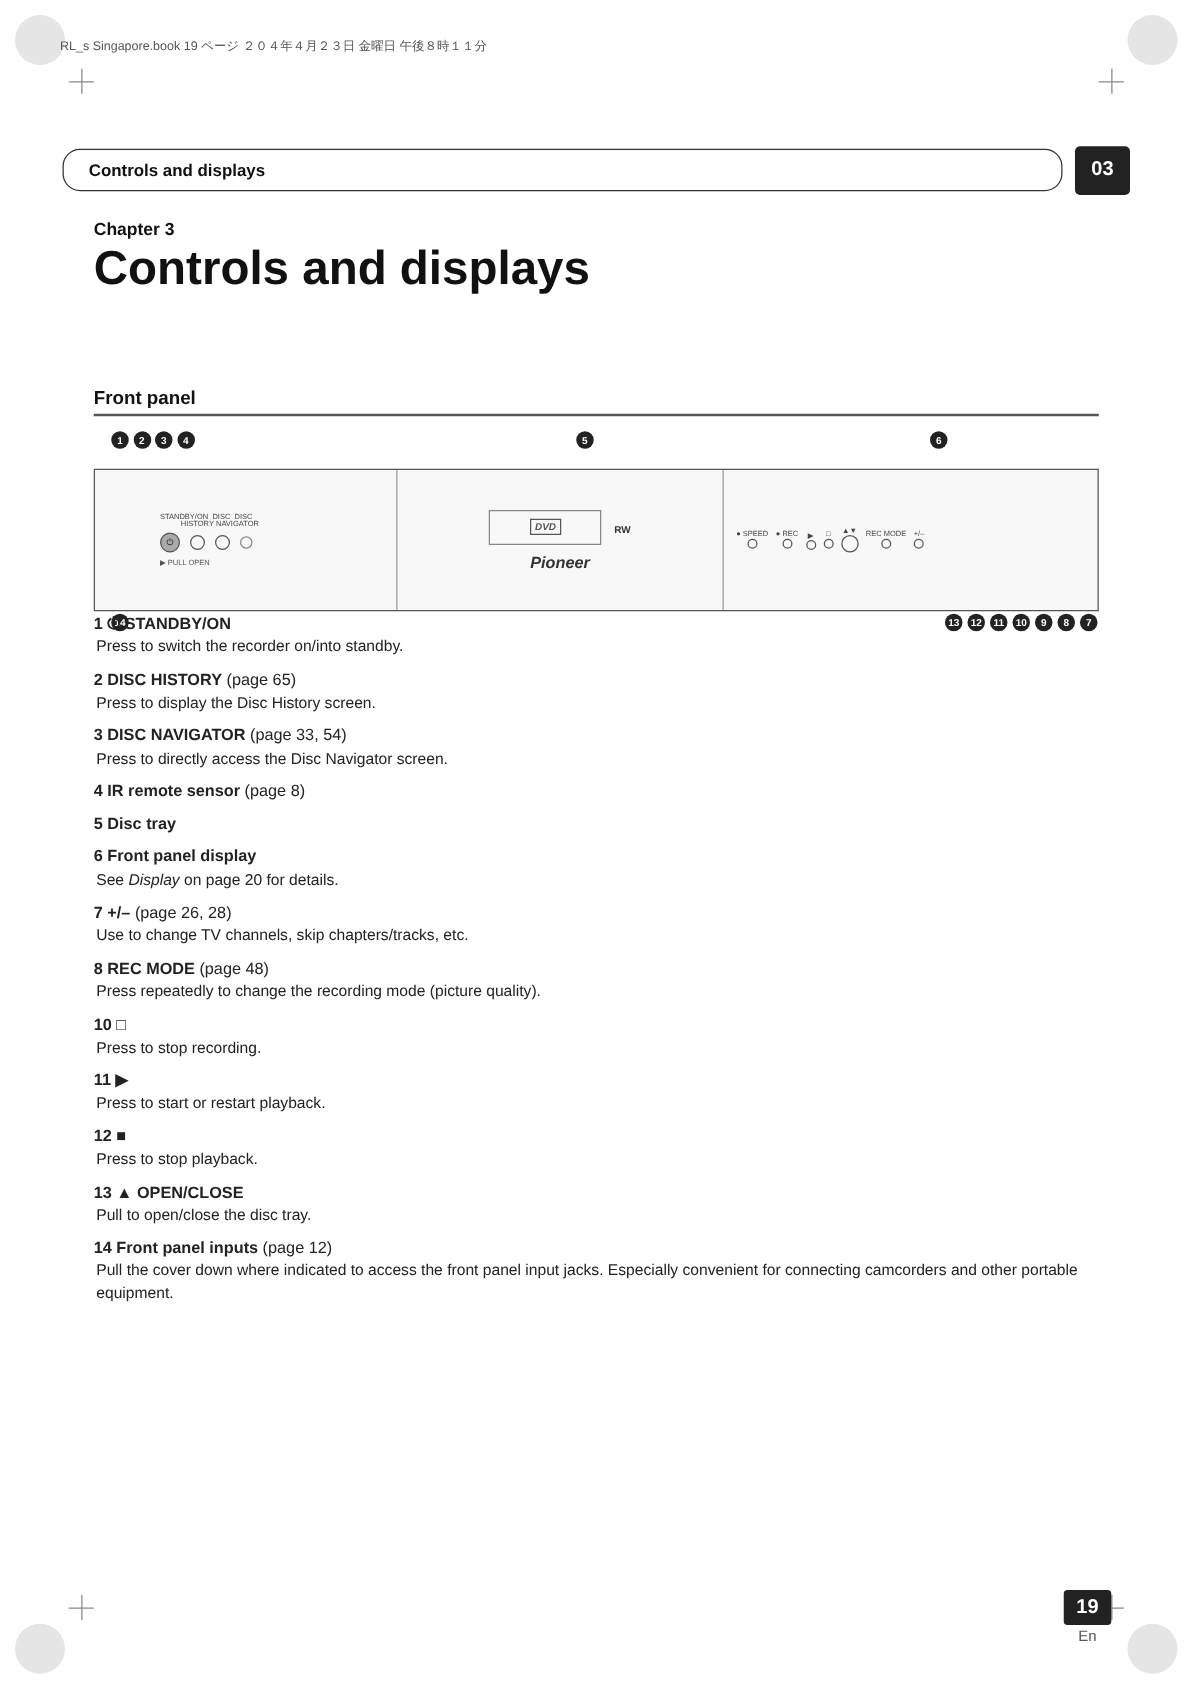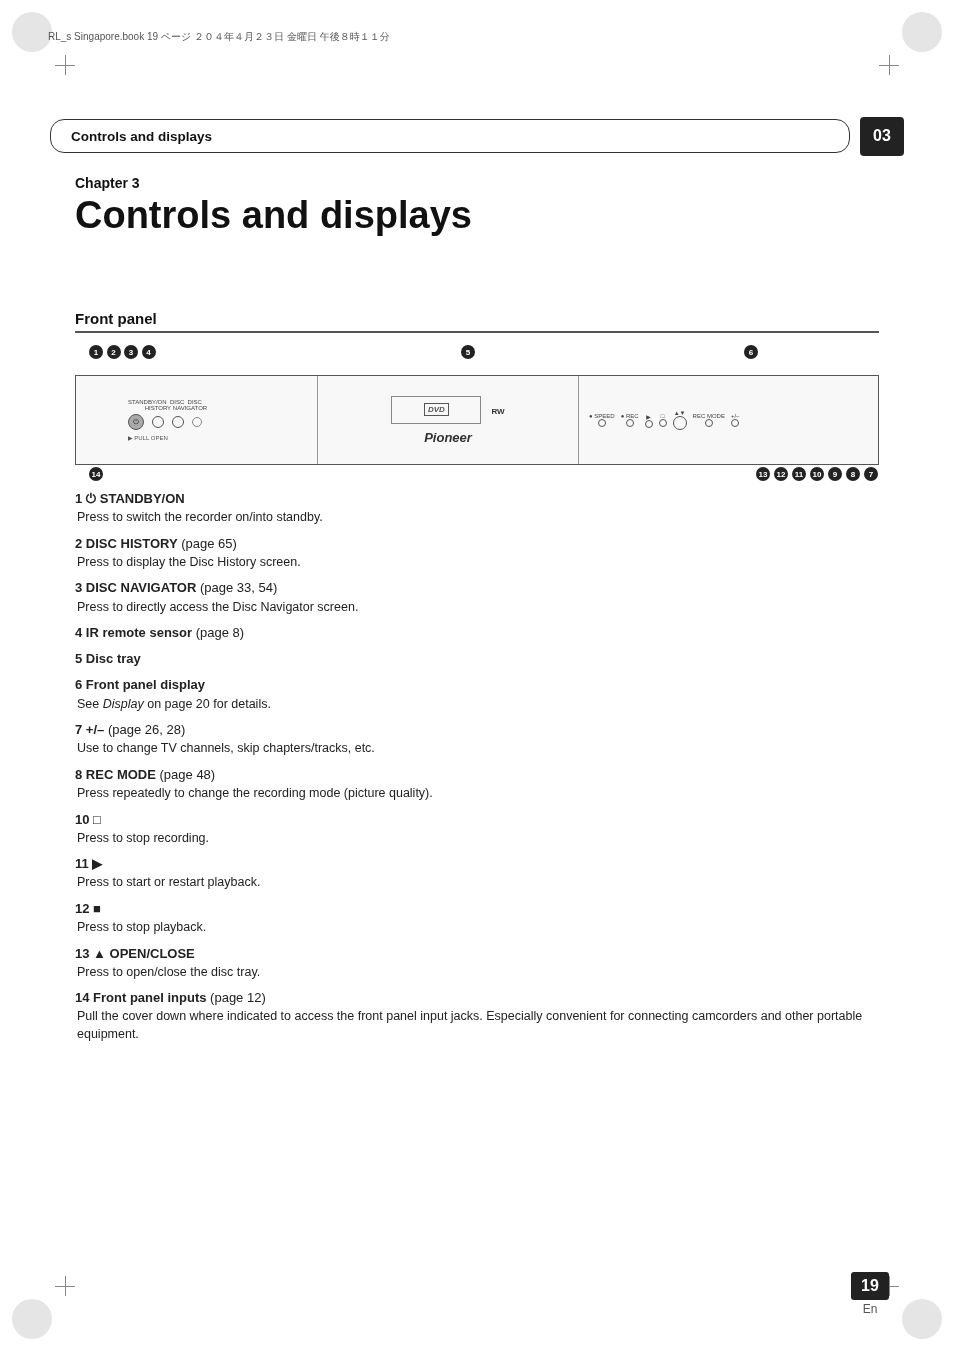--- a/index.html
+++ b/index.html
@@ -104,21 +104,21 @@
 
     
     .diagram-numbers-top {
       position: relative;
       height: 28px;
       margin-bottom: 2px;
     }
 
     .diagram-box {
       border: 1.5px solid #555;
-      height: 90px;
+      height: 114px;
       background: #f8f8f8;
       position: relative;
       display: flex;
       align-items: flex-start;
       padding-left: 42px;
     }
 
     
     .device-left {
       width: 200px;
@@ -513,21 +513,21 @@
     <div>
       <span class="desc-num">12 </span><span class="desc-title">■</span>
     </div>
     <div class="desc-body">Press to stop playback.</div>
   </div>
 
   <div class="desc-item">
     <div>
       <span class="desc-num">13 </span><span class="desc-title">▲ OPEN/CLOSE</span>
     </div>
-    <div class="desc-body">Press to open/close the disc tray.</div>
+    <div class="desc-body">Pull to open/close the disc tray.</div>
   </div>
 
   <div class="desc-item">
     <div>
       <span class="desc-num">14 </span><span class="desc-title">Front panel inputs</span> <span class="desc-page">(page 12)</span>
     </div>
     <div class="desc-body">Pull the cover down where indicated to access the front panel input jacks. Especially convenient for connecting camcorders and other portable equipment.</div>
   </div>
 
 </div>

